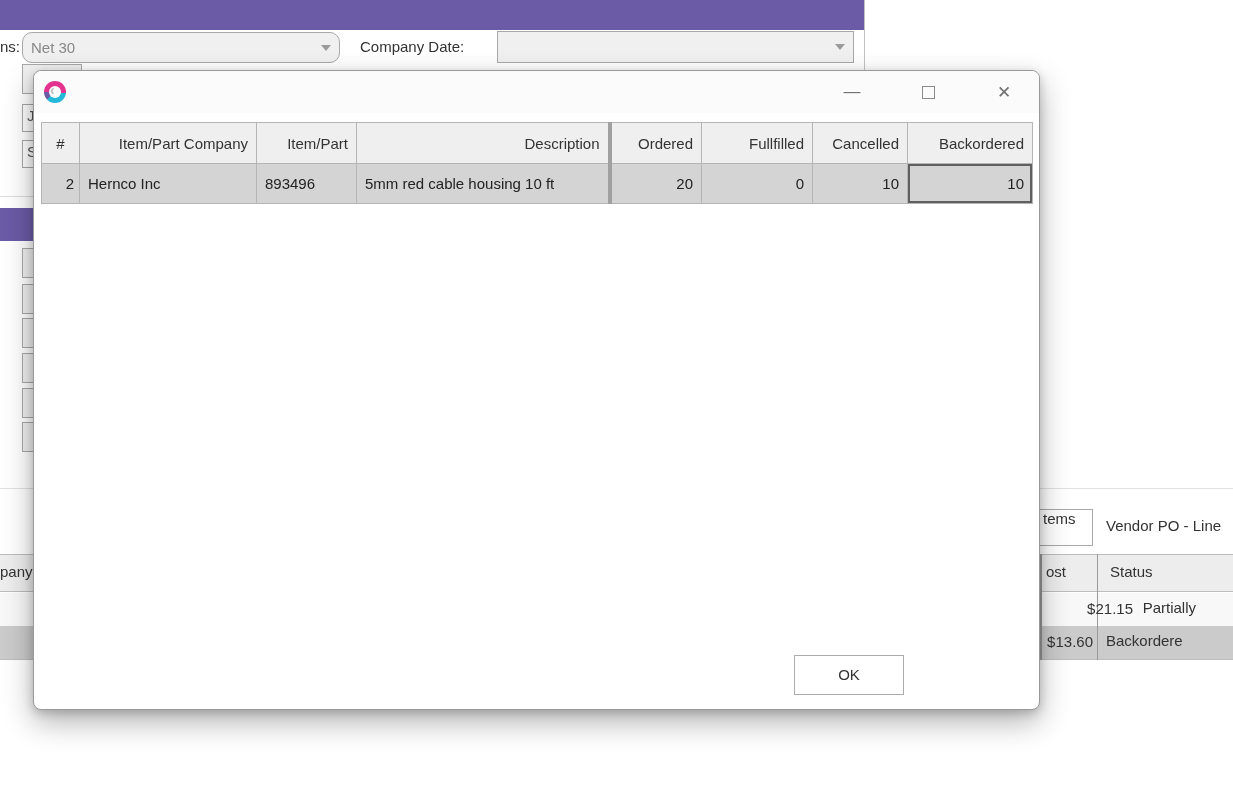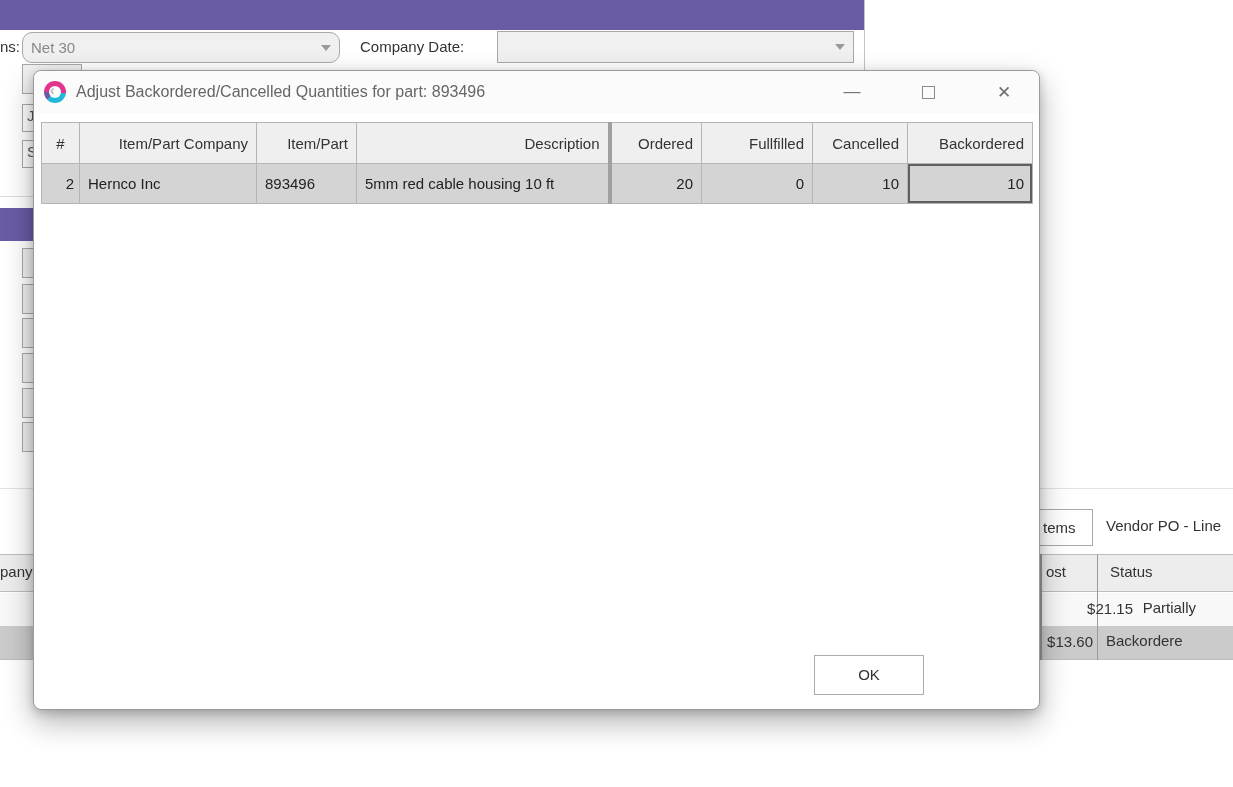--- a/index.html
+++ b/index.html
@@ -25,21 +25,21 @@
 
   
   .bgt-row { left:0; width:1233px; }
   #bgt-header { top:554px; height:38px; background:#ededed;
     border-top:1px solid #bdbdbd; border-bottom:1px solid #bdbdbd; }
   #bgt-r1 { top:593px; height:33px; background:#f8f8f8; }
   #bgt-r2 { top:626px; height:34px; background:#cbcbcb; border-bottom:1px solid #bdbdbd; }
   .bgt-vline { top:554px; height:106px; background:#9a9a9a; }
   .bgt-text { font-size:15px; color:#333; white-space:nowrap; }
   .tab-box { background:#fff; border:1px solid #a8a8a8; font-size:15px; color:#333;
-    display:flex; align-items:center; }
+    display:flex; }
 
   
   #dialog { left:33px; top:70px; width:1007px; height:640px; background:#fff;
     border:1px solid #9a9a9a; border-radius:8px; z-index:10;
     box-shadow:0 12px 30px rgba(0,0,0,0.30), 0 3px 10px rgba(0,0,0,0.18); }
   #dlg-titlebar { left:0; top:0; width:100%; height:42px; display:flex;
     align-items:center; padding:0 10px; background:#fbfbfb;
     border-radius:8px 8px 0 0; }
   #dlg-title { font-size:16px; color:#666; margin-left:10px; white-space:nowrap; }
   .logo { position:relative; width:22px; height:22px; border-radius:50%;
@@ -65,21 +65,21 @@
   #dlg-table td { background:#d4d4d4; height:40px; padding:0 8px; color:#222; }
   #dlg-table th.c-num, #dlg-table td.c-num { text-align:center; }
   #dlg-table td.c-num { text-align:right; padding-right:5px; }
   .num { text-align:right; }
   .thickL { border-left:4px solid #a0a0a0 !important; }
   td.focused { box-shadow:inset 0 0 0 2px #5f5f5f; }
 
   .dlg-btn { position:absolute; height:40px; background:#fff;
     border:1px solid #acacac; font-size:15px; color:#333; text-align:center;
     line-height:38px; cursor:default; font-family:inherit; }
-  #btn-ok { left:760px; top:584px; width:110px;margin-left:20px; }
+  #btn-ok { left:760px; top:584px; width:110px; }
   #btn-cancel { left:882px; top:584px; width:112px; }
 </style>
 </head>
 <body>
 
 <div class="abs" id="bg-topbar"></div>
 <div class="abs" id="bg-right-edge"></div>
 
 <div class="abs frag-label" style="left:0;top:38px;width:19px;text-align:right;">ns:</div>
 
@@ -127,21 +127,20 @@
 
 <div class="abs bgt-text" style="left:1040px;top:600px;width:53px;text-align:right;margin-left:40px;">$21.15</div>
 <div class="abs bgt-text" style="left:1106px;top:599px;width:90px;text-align:right;">Partially</div>
 <div class="abs bgt-text" style="left:1040px;top:633px;width:53px;text-align:right;">$13.60</div>
 <div class="abs bgt-text" style="left:1106px;top:632px;">Backordere</div>
 
 <div class="abs" id="dialog">
 
   <div class="abs" id="dlg-titlebar">
     <span class="logo"></span>
-    <span id="dlg-title">Adjust Backordered/Cancelled Quantities for part: 893496</span>
   </div>
 
   <div id="dlg-controls">
     <span class="winbtn">—</span>
     <span class="winbtn">
         <span class="maxsquare"></span>
       </span>
     <span class="winbtn">✕</span>
   </div>
 

